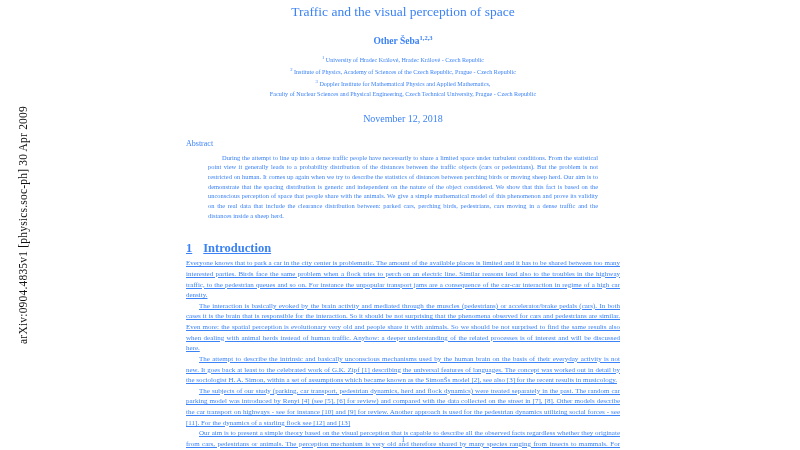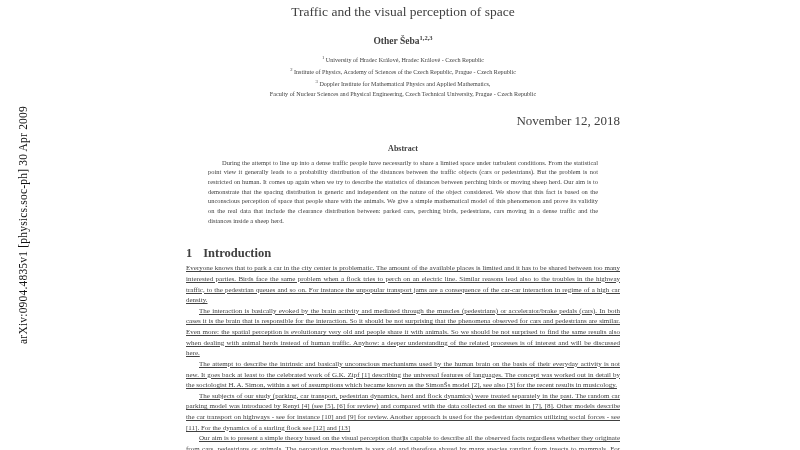--- a/index.html
+++ b/index.html
@@ -38,21 +38,21 @@
     display: block;
     transform: rotate(-90deg);
     white-space: nowrap;
   }
   .content {
     position: absolute;
     left: 186px;
     top: 0px;
     width: 434px;
     height: 450px;
-    color: #404040;
+    color: #3b82f6;
   }
   .title {
     text-align: center;
     font-size: 13.5px;
     margin-top: 4px;
     line-height: 1.25;
     font-weight: normal;
   }
   .authors {
     text-align: center;
@@ -70,43 +70,43 @@
     margin-top: 8px;
     line-height: 1.62;
   }
   .affils sup {
     font-size: 4.6px;
   }
   .affil-line {
     white-space: nowrap;
   }
   .date {
-    text-align: right;
-    font-size: 13px;
+    text-align: center;
+    font-size: 10px;
     margin-top: 13px;
   }
   .abstract-head {
-    text-align: center;
     font-size: 8px;
-    font-weight: bold;
+    font-weight: normal;
     margin-top: 15px;
   }
   .abstract-body {
     font-size: 6.45px;
     text-align: justify;
     line-height: 1.5;
     margin-top: 5px;
     padding: 0 22px;
     text-indent: 14px;
   }
   .section-head {
     font-size: 12.5px;
     font-weight: bold;
     margin-top: 21px;
     margin-bottom: 2px;
+    text-decoration: underline;
   }
   .section-head .num {
     margin-right: 11px;
   }
   .body-text p {
     font-size: 7.0px;
     text-align: justify;
     line-height: 1.52;
     margin: 0;
     text-indent: 13px;

